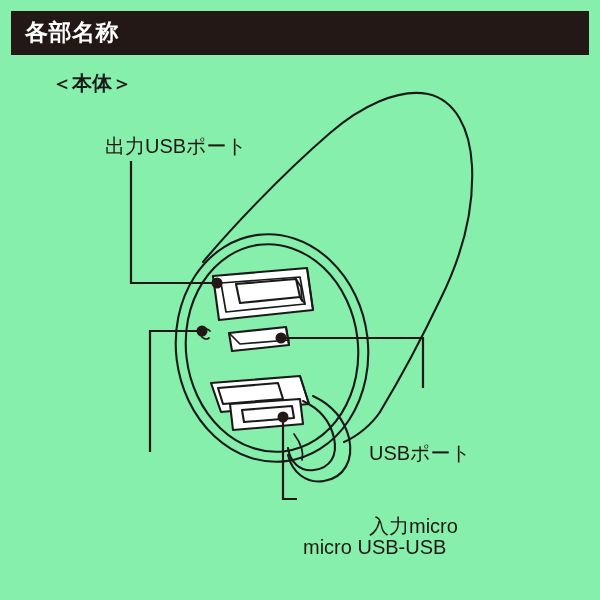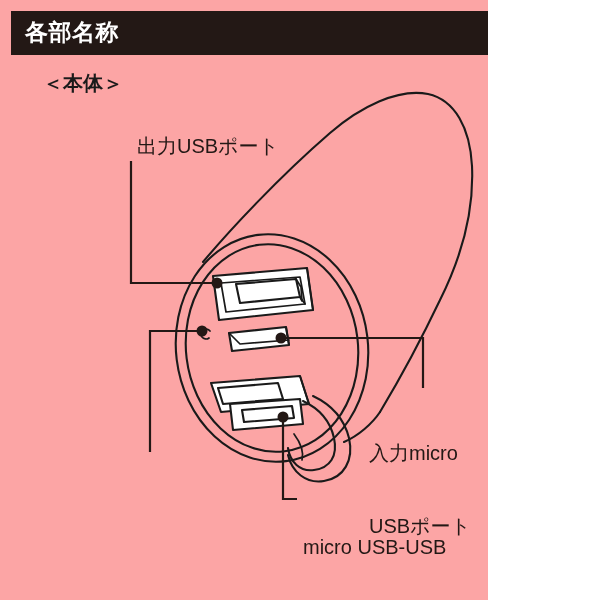--- a/index.html
+++ b/index.html
@@ -3,23 +3,23 @@
 <meta charset="utf-8">
 <title>各部名称</title>
 <style>
   html, body {
     margin: 0;
     padding: 0;
     background: #ffffff;
   }
   #page {
     position: relative;
-    width: 488px;
+    width: 600px;
     height: 600px;
-    background: #fca5a5;
+    background: #86efac;
     overflow: hidden;
     font-family: "Liberation Sans", "DejaVu Sans", sans-serif;
     -webkit-font-smoothing: antialiased;
   }
 
   
   .header-bar {
     position: absolute;
     left: 11px;
     top: 11px;
@@ -36,39 +36,39 @@
     color: #ffffff;
     font-size: 23px;
     font-weight: bold;
     letter-spacing: 0.5px;
     white-space: nowrap;
   }
 
   
   .section-subtitle {
     position: absolute;
-    left: 43px;
+    left: 52px;
     top: 70px;
     font-size: 20px;
     font-weight: bold;
     color: #1a1a1a;
     white-space: nowrap;
     letter-spacing: 0px;
   }
 
   
   .callout {
     position: absolute;
     font-size: 20px;
     color: #231815;
     line-height: 1.22;
     white-space: pre;
     letter-spacing: 0px;
   }
-  .callout-out-usb   { left: 105px; top: 134px; margin-left: 32px; }
+  .callout-out-usb   { left: 105px; top: 134px; }
   .callout-in-micro  { left: 369px; top: 392px; }
   .callout-led       { left: 109px; top: 458px; }
   .callout-cable     { left: 303px; top: 486px; }
 
   
   #illustration {
     position: absolute;
     left: 0;
     top: 0;
     width: 600px;
@@ -208,22 +208,22 @@
 
     <g>
       <path class="leader" d="M 283 417 L 283 499 L 297 499" style="fill:none;stroke:#231815;stroke-width:2.2;"></path>
       <circle class="dot" cx="283" cy="417" r="5.5" fill="#231815"></circle>
     </g>
   </svg>
 
   <div class="callout callout-out-usb">出力USBポート</div>
 
   <div class="callout callout-in-micro">
+    <div>USBポート</div>
     <div>入力micro</div>
-    <div>USBポート</div>
   </div>
 
 
   <div class="callout callout-cable">
     <div>micro USB-USB</div>
     
   </div>
 
 </div>
 

